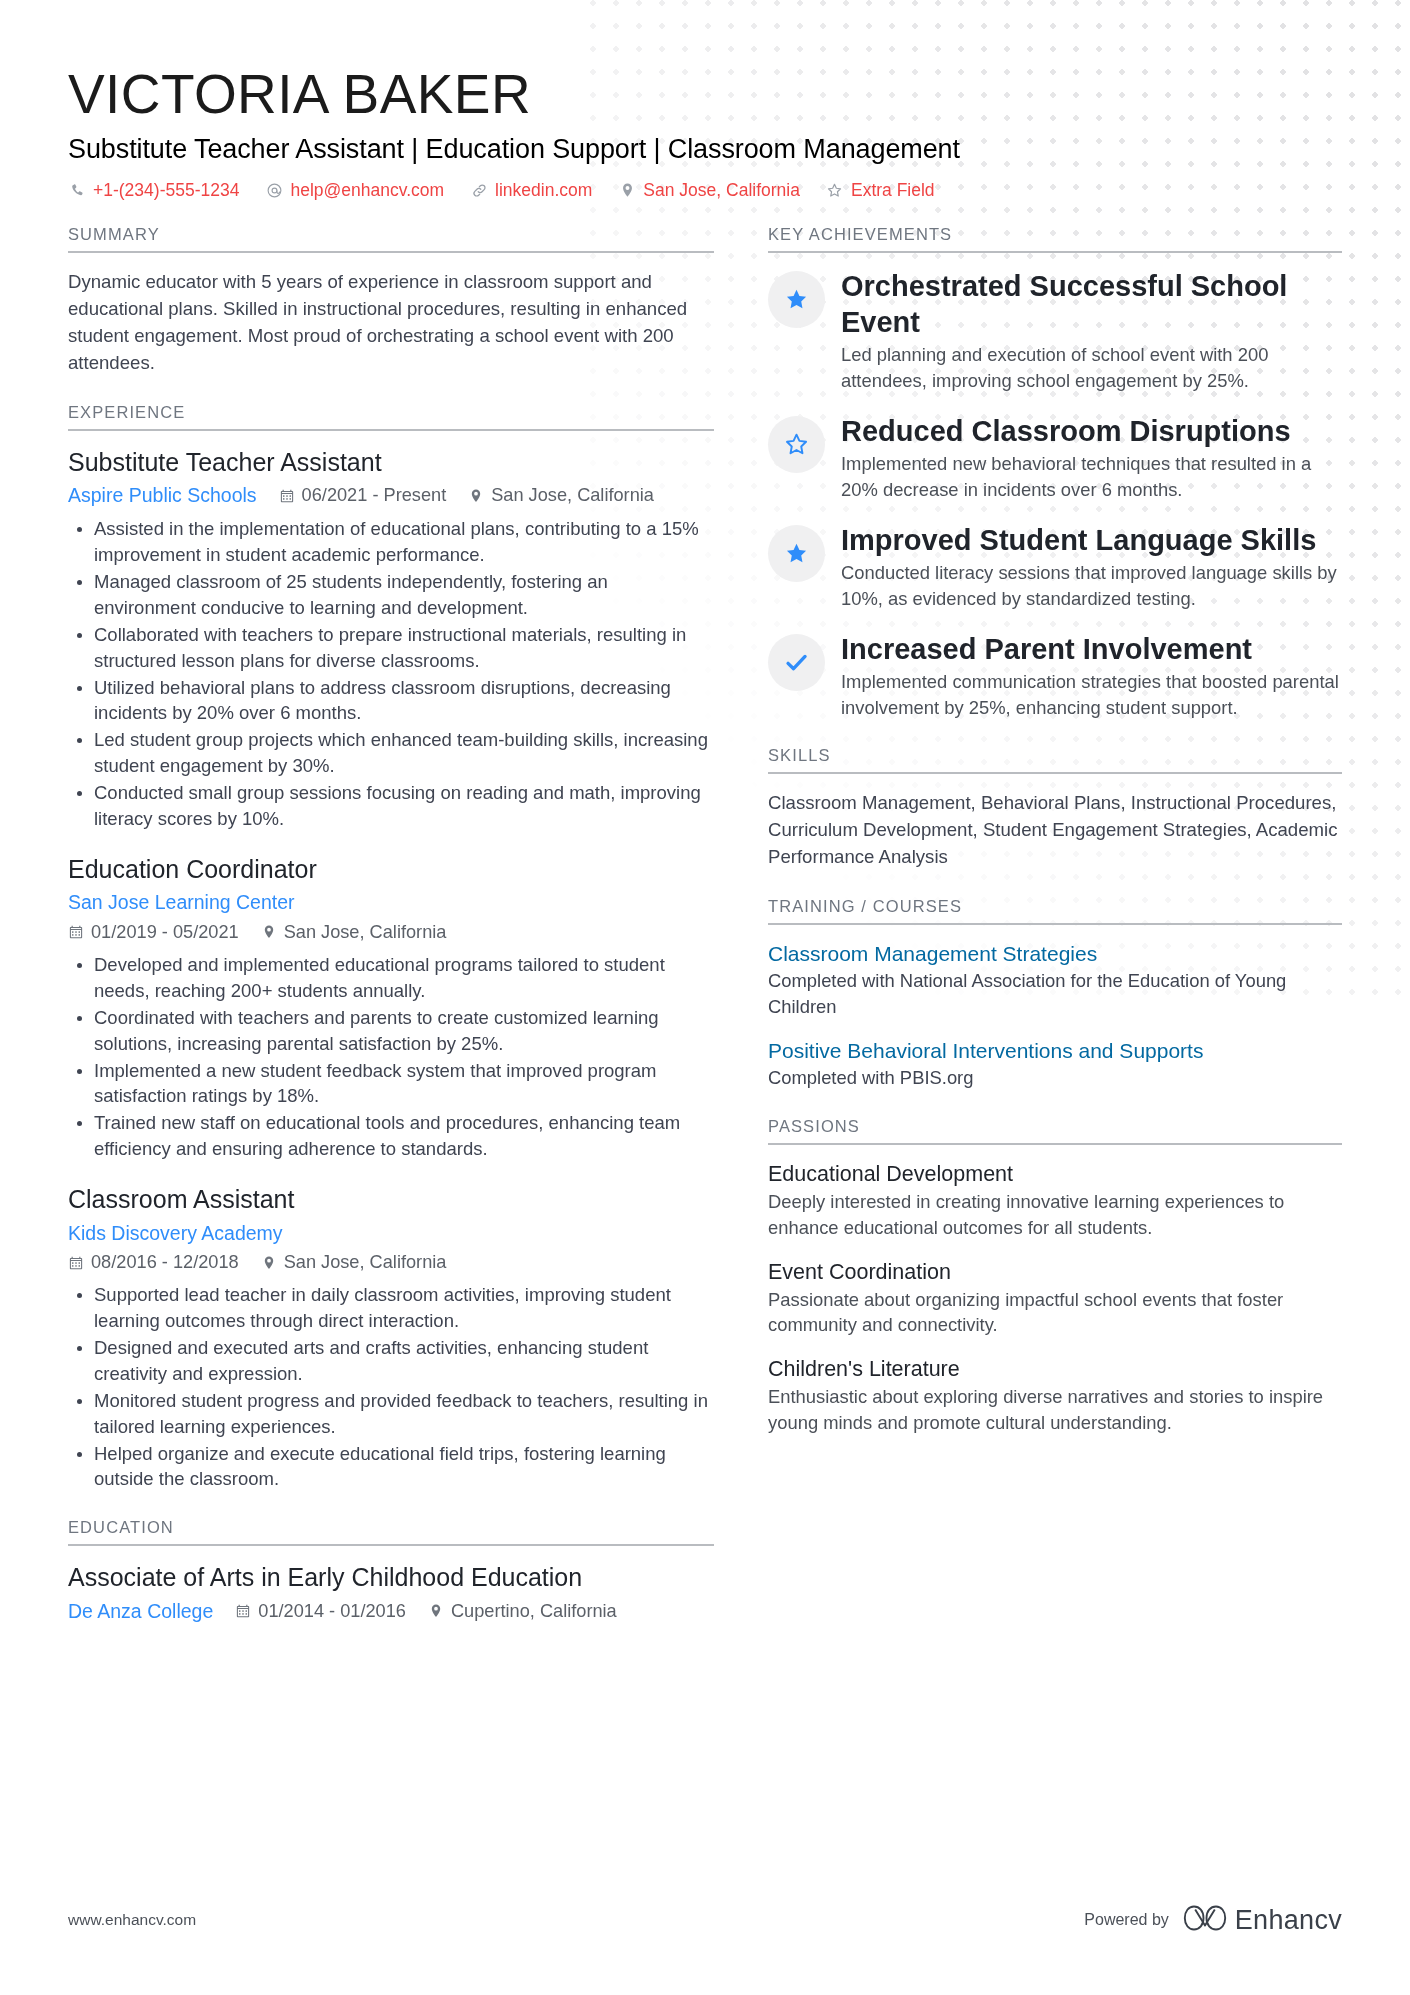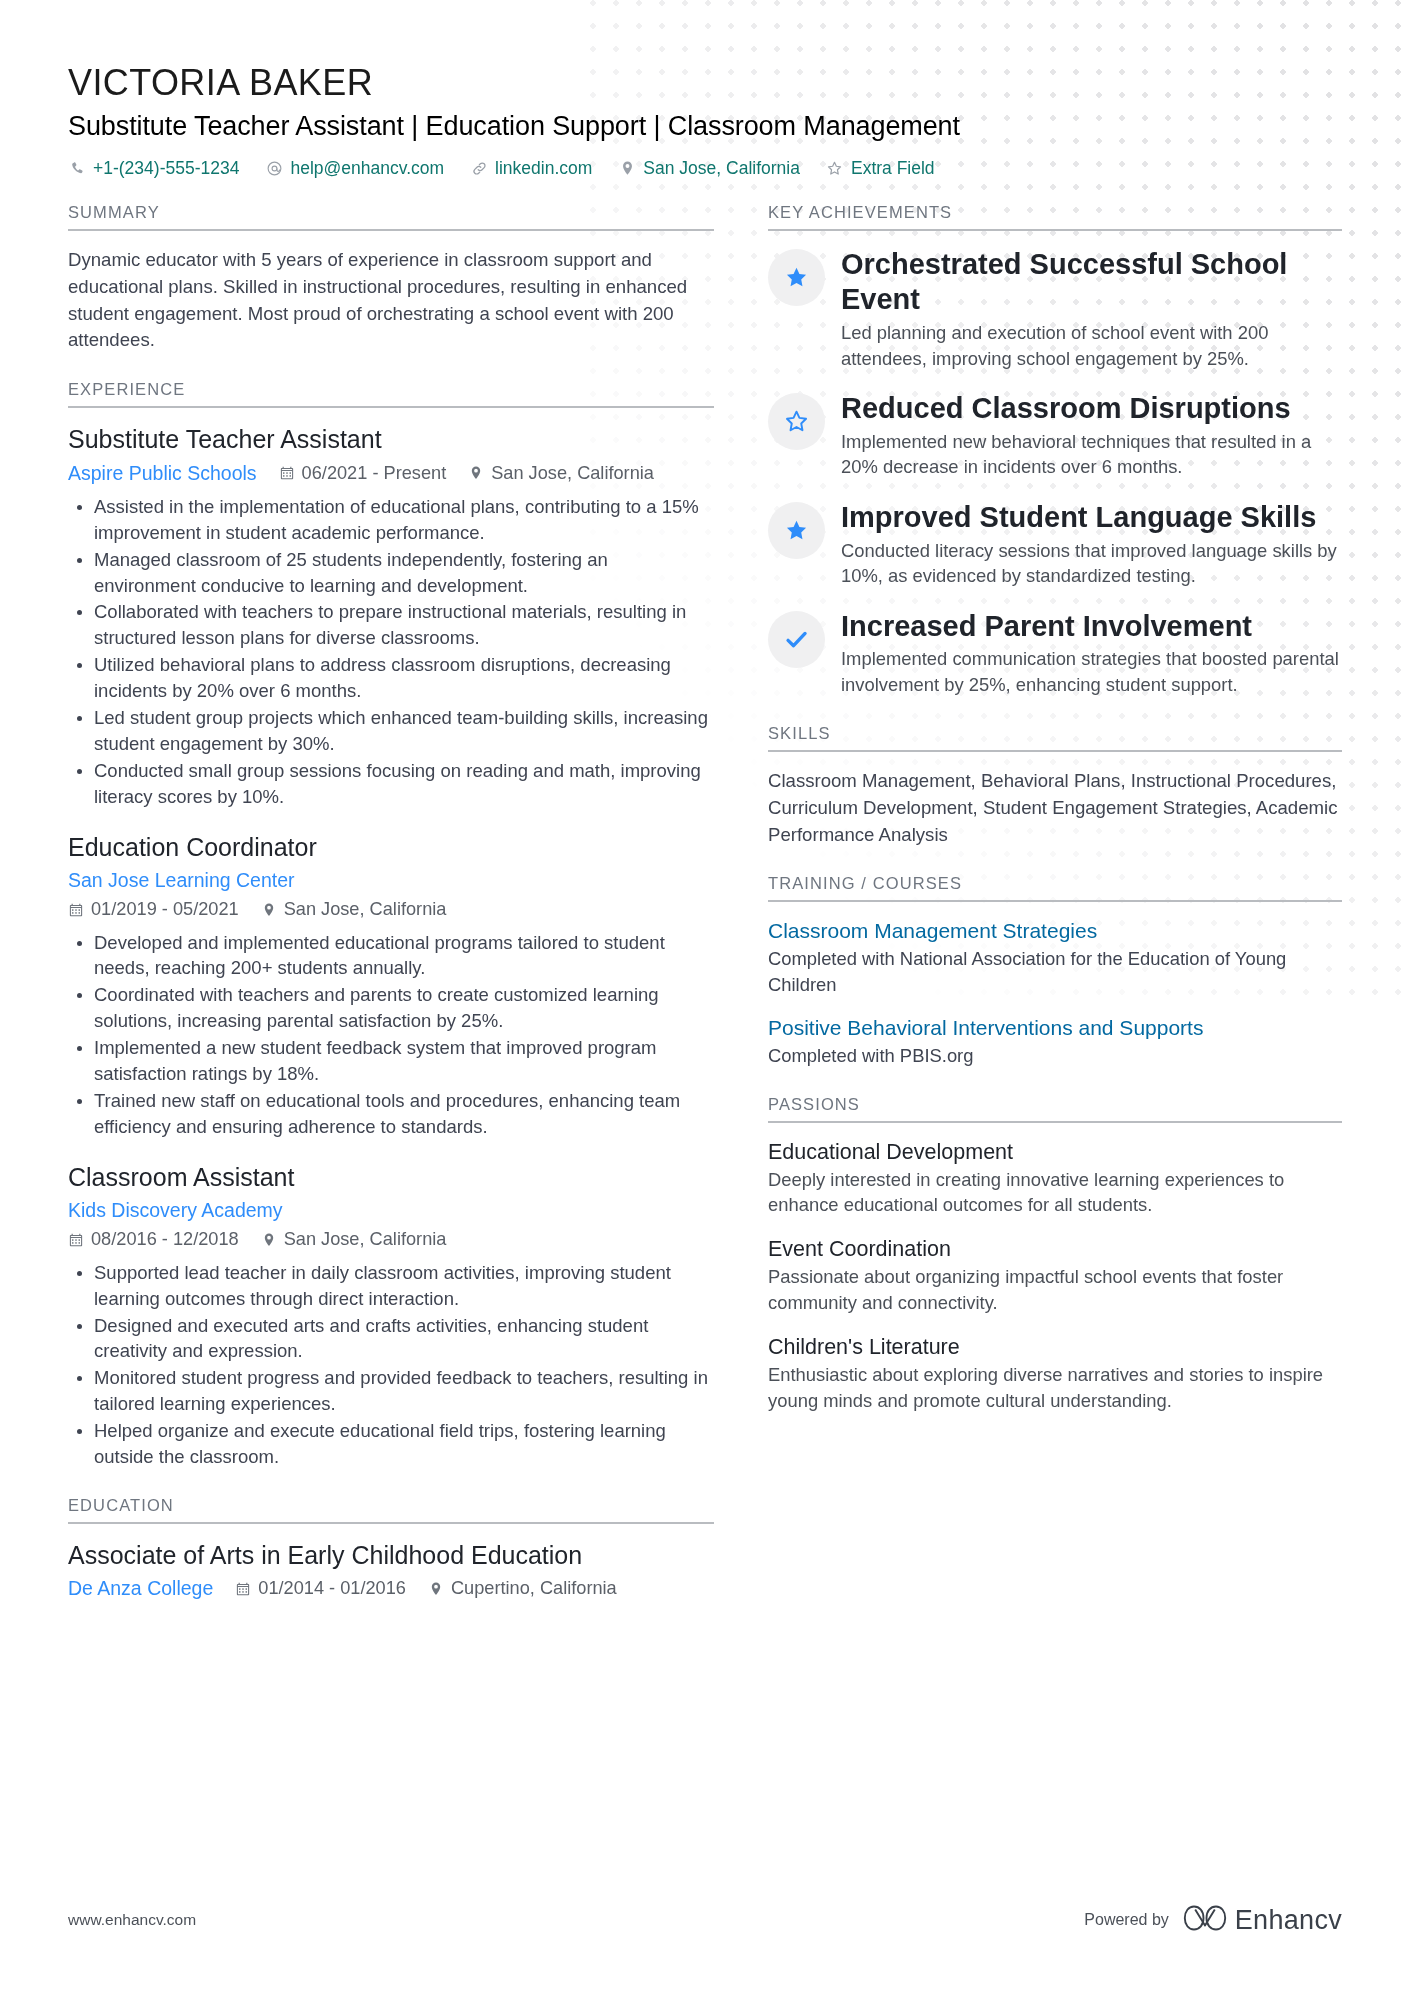--- a/index.html
+++ b/index.html
@@ -41,21 +41,21 @@
   .content {
     position: relative;
     z-index: 2;
     padding: 0 68px;
   }
 
   
   .header { padding-top: 62px; }
 
   .full-name {
-    font-size: 36px;
+    font-size: 55px;
     font-weight: 400;
     letter-spacing: 0.4px;
     color: #1b1b1b;
     line-height: 1.18;
     white-space: nowrap;
   }
 
   .headline {
     margin-top: 5px;
     font-size: 27px;
@@ -66,21 +66,21 @@
     white-space: nowrap;
   }
 
   .contact-row {
     margin-top: 14px;
     display: flex;
     align-items: center;
     flex-wrap: nowrap;
     gap: 0;
     font-size: 17.5px;
-    color: #0f766e;
+    color: #ef4444;
   }
   .contact-item {
     display: inline-flex;
     align-items: center;
     margin-right: 26px;
     white-space: nowrap;
   }
   .contact-item .ci-icon {
     display: inline-flex;
     align-items: center;

